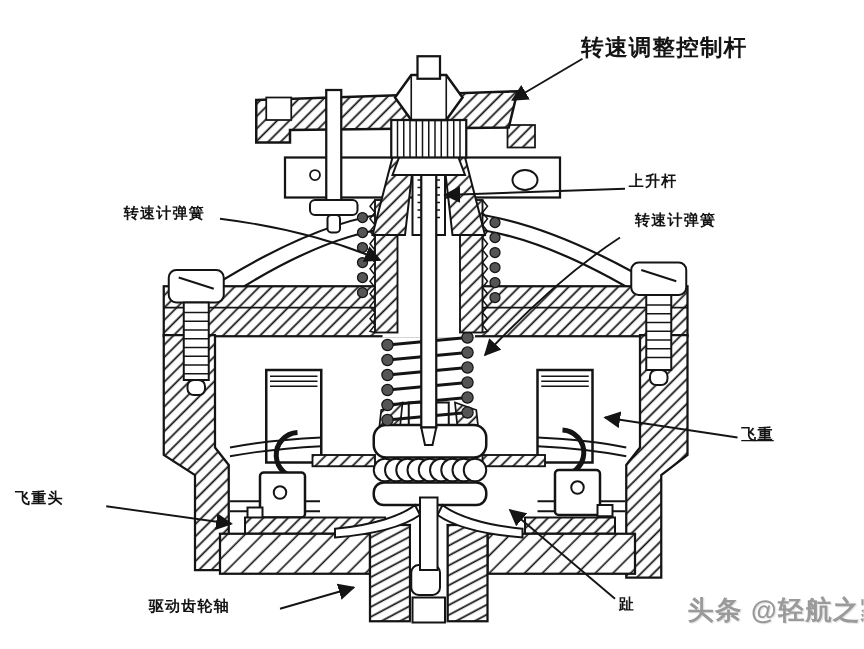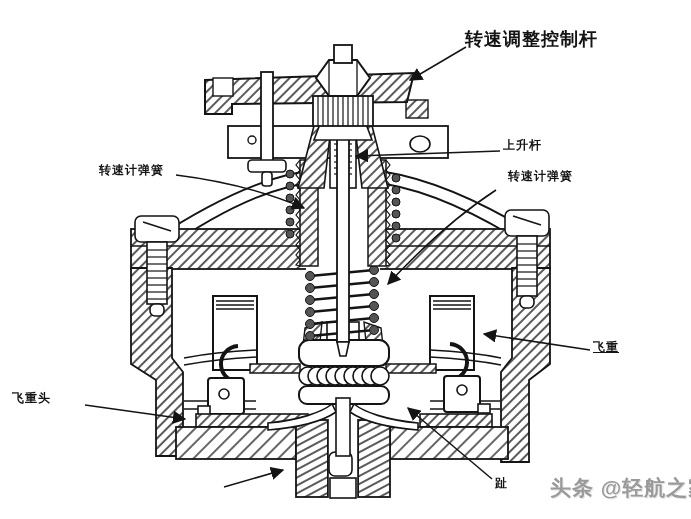--- a/index.html
+++ b/index.html
@@ -311,17 +311,18 @@
   <div class="lbl" style="left:503px;top:139px;">上升杆</div>
 
   <div class="lbl" style="left:497px;top:170px;margin-left:11px;">转速计弹簧</div>
 
   <div class="lbl" style="left:99px;top:164px;">转速计弹簧</div>
 
   <div class="lbl" style="left:593px;top:341px;text-decoration:underline;">飞重</div>
 
   <div class="lbl" style="left:12px;top:392px;">飞重头</div>
 
+  <div class="lbl" style="left:119px;top:479px;">驱动齿轮轴</div>
 
   <div class="lbl" style="left:495px;top:477px;">趾</div>
 
   <div class="watermark">头条 @轻航之家</div>
 </div>
 
 </body></html>

